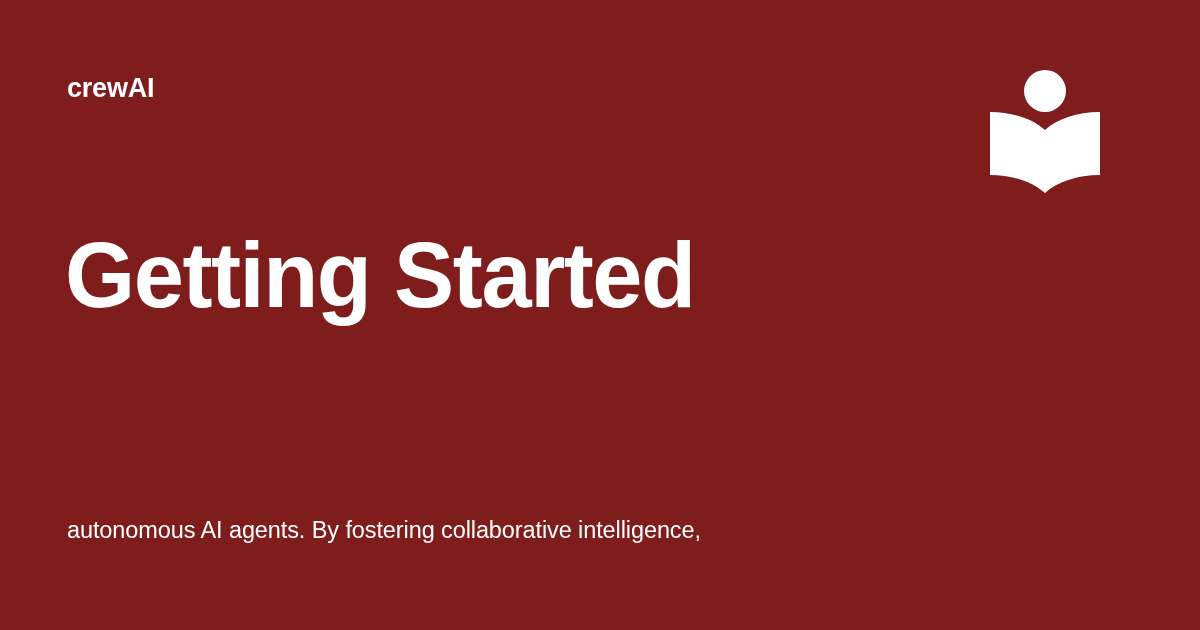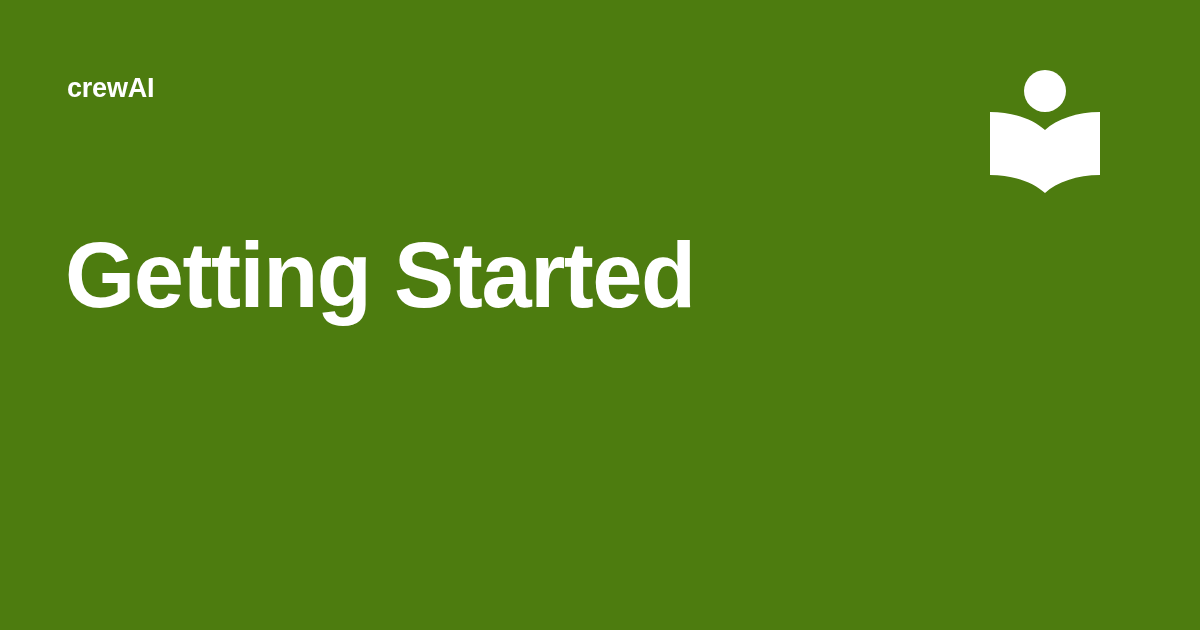--- a/index.html
+++ b/index.html
@@ -10,21 +10,21 @@
     width: 1200px;
     height: 630px;
     overflow: hidden;
     font-family: "Liberation Sans", sans-serif;
   }
 
   .og-card {
     position: relative;
     width: 1200px;
     height: 630px;
-    background: #4d7c0f;
+    background: #7f1d1d;
     box-sizing: border-box;
     overflow: hidden;
   }
 
   
   .brand {
     position: absolute;
     left: 67px;
     top: 71px;
     font-family: "Liberation Sans", sans-serif;
@@ -87,20 +87,21 @@
 </head>
 <body>
 
 <div class="og-card">
 
   <div class="brand">crewAI</div>
 
   <h1 class="title">Getting Started</h1>
 
   <div class="description">
+    <span class="desc-line">autonomous AI agents. By fostering collaborative intelligence,</span>
   </div>
 
   <div class="logo">
     <svg viewBox="0 0 120 140" xmlns="http://www.w3.org/2000/svg">
 
       <circle cx="60" cy="29" r="21" fill="#ffffff"></circle>
 
       <path fill="#ffffff" d="M 5 50
                C 28 50, 48 57, 60 68
                C 72 57, 92 50, 115 50

